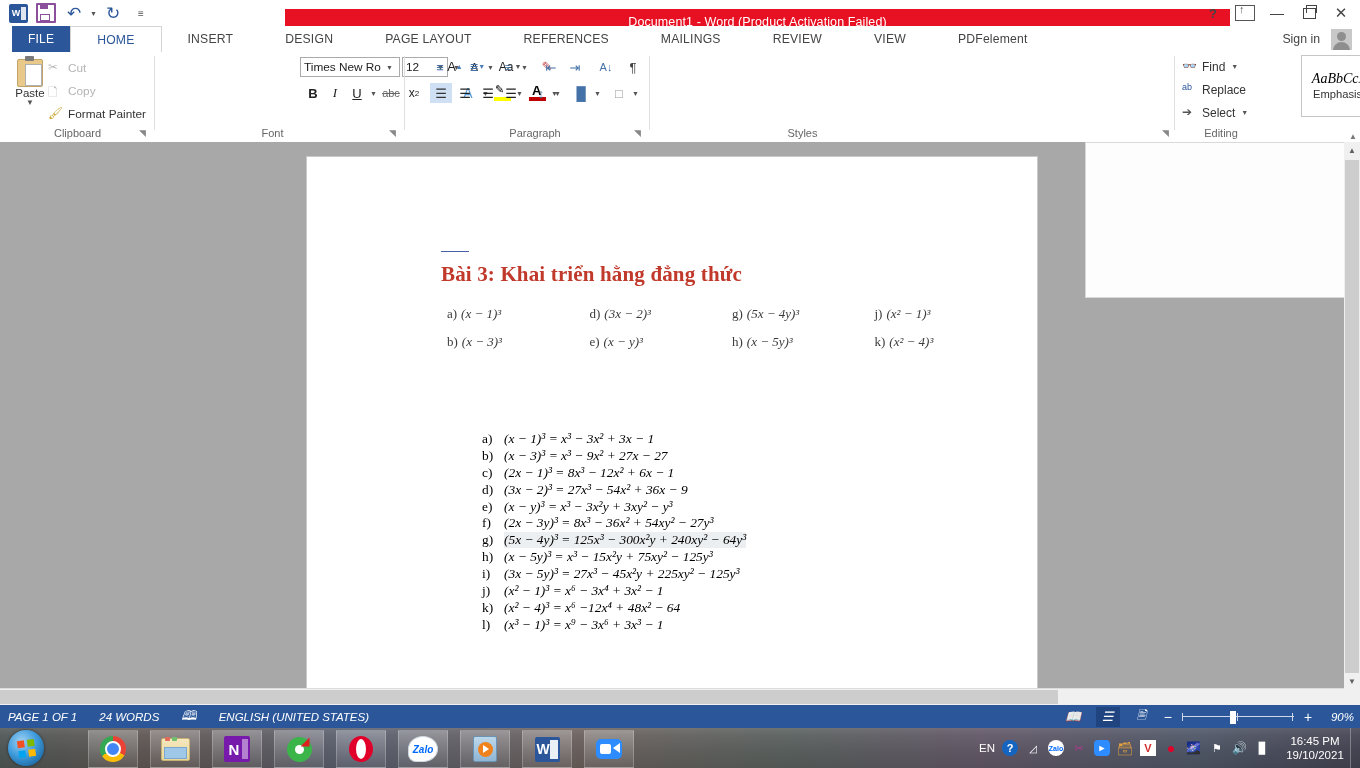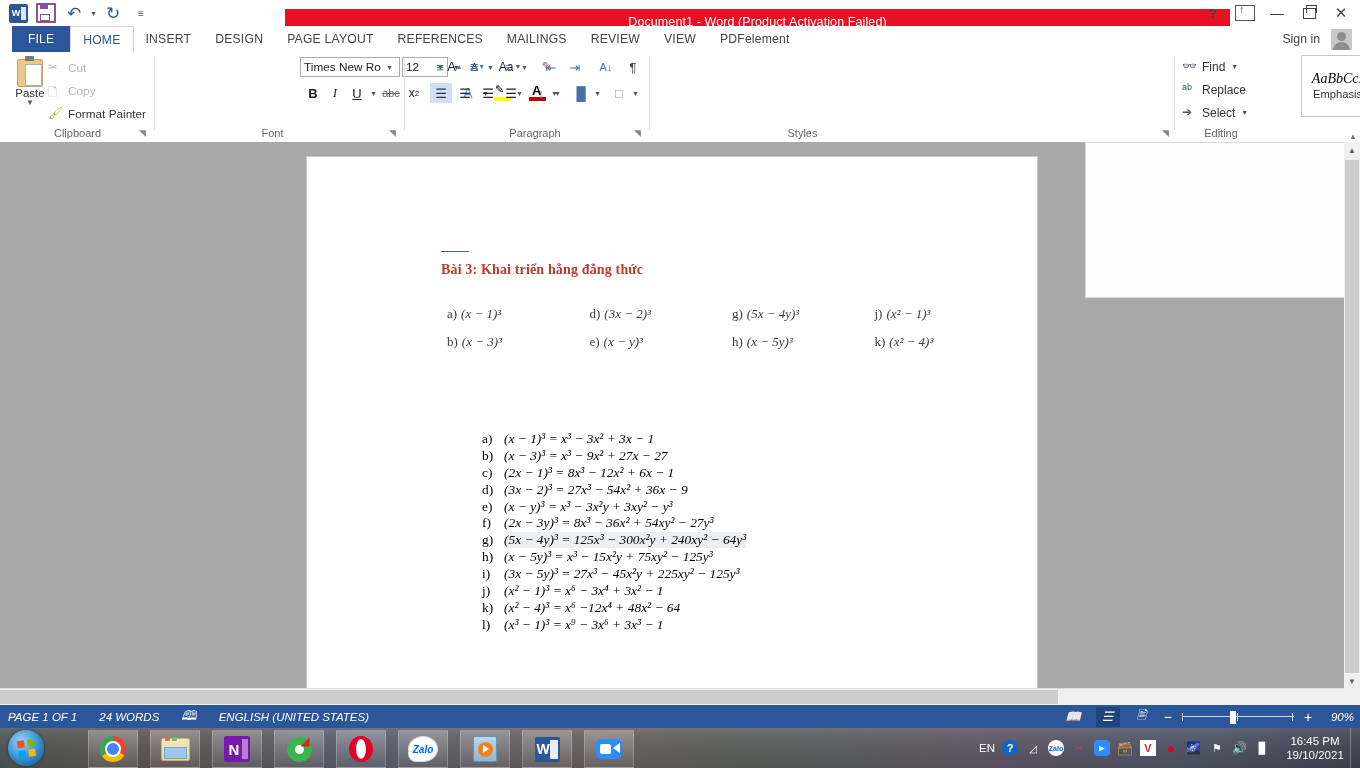--- a/index.html
+++ b/index.html
@@ -30,21 +30,21 @@
   .winbtns{position:absolute;right:4px;top:0;height:26px;display:flex;align-items:center;gap:2px;}
   .winbtn{width:30px;height:24px;display:flex;align-items:center;justify-content:center;color:#444;font-size:13px;}
   .ribbon-up{width:18px;height:14px;border:1.4px solid #555;position:relative;}
   .ribbon-up:after{content:"\2191";position:absolute;left:3px;top:-3px;font-size:11px;color:#555;}
   .restore-g{width:11px;height:9px;border:1.4px solid #444;position:relative;}
   .restore-g:before{content:"";position:absolute;left:2px;top:-4px;width:9px;height:7px;border:1.4px solid #444;border-bottom:none;}
 
   
   .tabsrow{position:absolute;left:0;top:26px;width:1360px;height:26px;background:#ffffff;}
   .tabs{position:absolute;left:12px;top:0;display:flex;height:26px;align-items:center;}
-  .tab{padding:0 12px;height:26px;line-height:26px;font-size:12.2px;color:#444;letter-spacing:.2px;}
+  .tab{padding:0 26px;height:26px;line-height:26px;font-size:12.2px;color:#444;letter-spacing:.2px;}
   .tab.file{background:#2b579a;color:#fff;font-size:12px;padding:0 16px;}
   .tab.active{color:#2b579a;background:#fff;border-left:1px solid #d4d4d4;border-right:1px solid #d4d4d4;border-top:1px solid #d4d4d4;}
   .signin{position:absolute;right:40px;top:0;height:26px;line-height:26px;font-size:12.3px;color:#444;}
   .avatar{position:absolute;right:8px;top:3px;width:21px;height:21px;background:#c8c8c8;overflow:hidden;}
   .avatar:before{content:"";position:absolute;left:6px;top:3px;width:9px;height:9px;border-radius:50%;background:#8e8e8e;}
   .avatar:after{content:"";position:absolute;left:2px;top:13px;width:17px;height:10px;border-radius:9px 9px 0 0;background:#8e8e8e;}
 
   
   .ribbon{position:absolute;left:0;top:52px;width:1360px;height:90px;background:#ffffff;border-bottom:1px solid #d4d4d4;}
   .grp{position:absolute;top:0;height:89px;}
@@ -88,21 +88,21 @@
   .hscroll-track{position:absolute;left:0;bottom:0;width:1344px;height:16px;background:#f0f0f0;border-top:1px solid #dcdcdc;}
   .hscroll-thumb{position:absolute;left:0;bottom:1px;width:1058px;height:14px;background:#cdcdcd;}
   .vscroll-track{position:absolute;right:0;top:0;width:16px;height:563px;background:#f0f0f0;}
   .vscroll-thumb{position:absolute;right:1px;top:18px;width:14px;height:520px;background:#cdcdcd;}
   .vsarrow{position:absolute;right:1px;width:14px;height:16px;display:flex;align-items:center;justify-content:center;font-size:8px;color:#606060;background:#f0f0f0;}
 
   
   .doc{position:absolute;left:0;top:0;width:730px;height:553px;color:#000;}
   .blueline{position:absolute;left:134px;top:94px;width:28px;height:0;border-top:1.6px solid #4a5fa5;}
   .doctitle{position:absolute;left:134px;top:105px;font-family:"Liberation Serif",serif;font-weight:bold;
-      font-size:14px;color:#c0392b;letter-spacing:.15px;}
+      font-size:21px;color:#c0392b;letter-spacing:.15px;}
   .exgrid{position:absolute;left:140px;top:137px;width:570px;font-family:"Liberation Serif",serif;color:#3b3b3b;}
   .exrow{display:flex;height:28px;align-items:flex-end;}
   .excell{width:143px;font-size:13px;white-space:nowrap;}
   .excell .lab{margin-right:4px;}
   .ansblock{position:absolute;left:175px;top:274px;font-family:"Liberation Serif",serif;color:#000;}
   .ansline{height:16.9px;font-size:13.4px;white-space:nowrap;display:flex;align-items:baseline;}
   .ansline .lab{display:inline-block;width:22px;}
   .ansline.hl > .eq{background:#eceff1;}
   sup{font-size:.68em;vertical-align:super;line-height:0;}
   .it{font-style:italic;}

